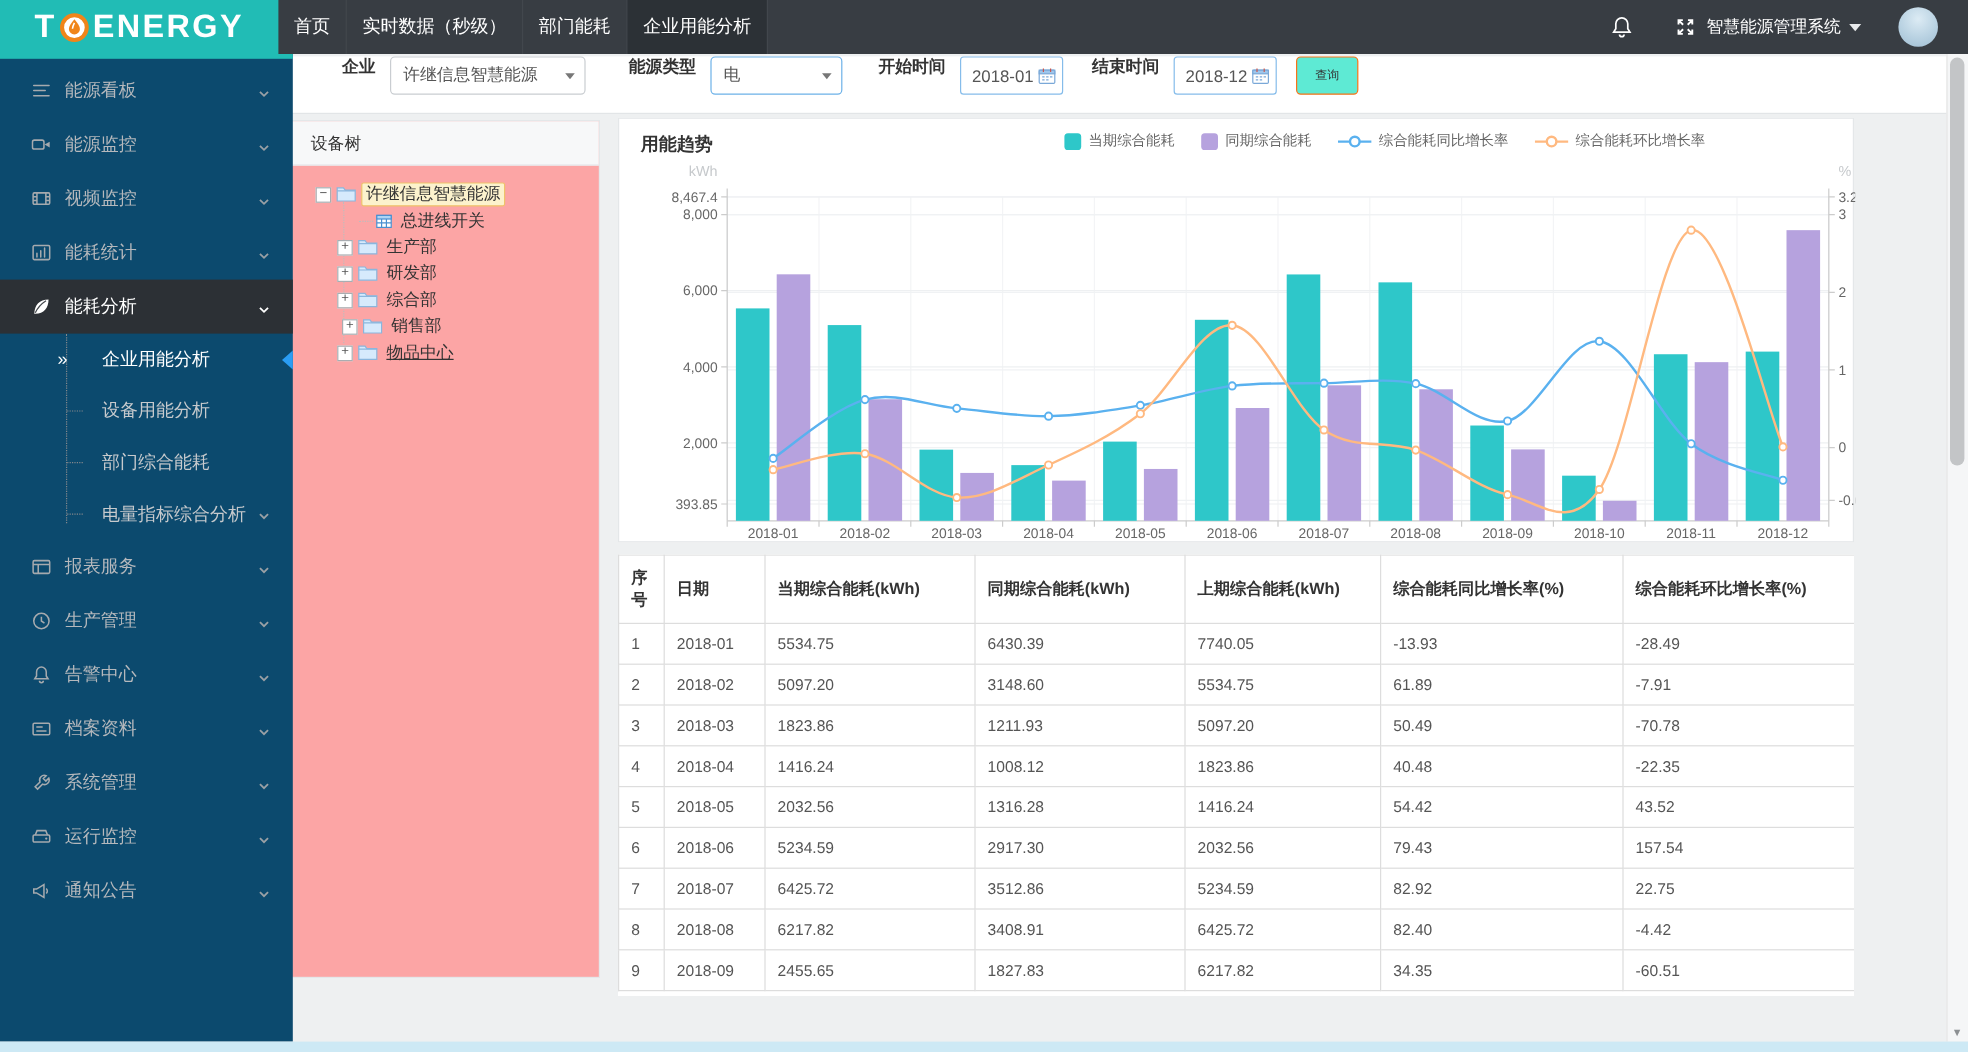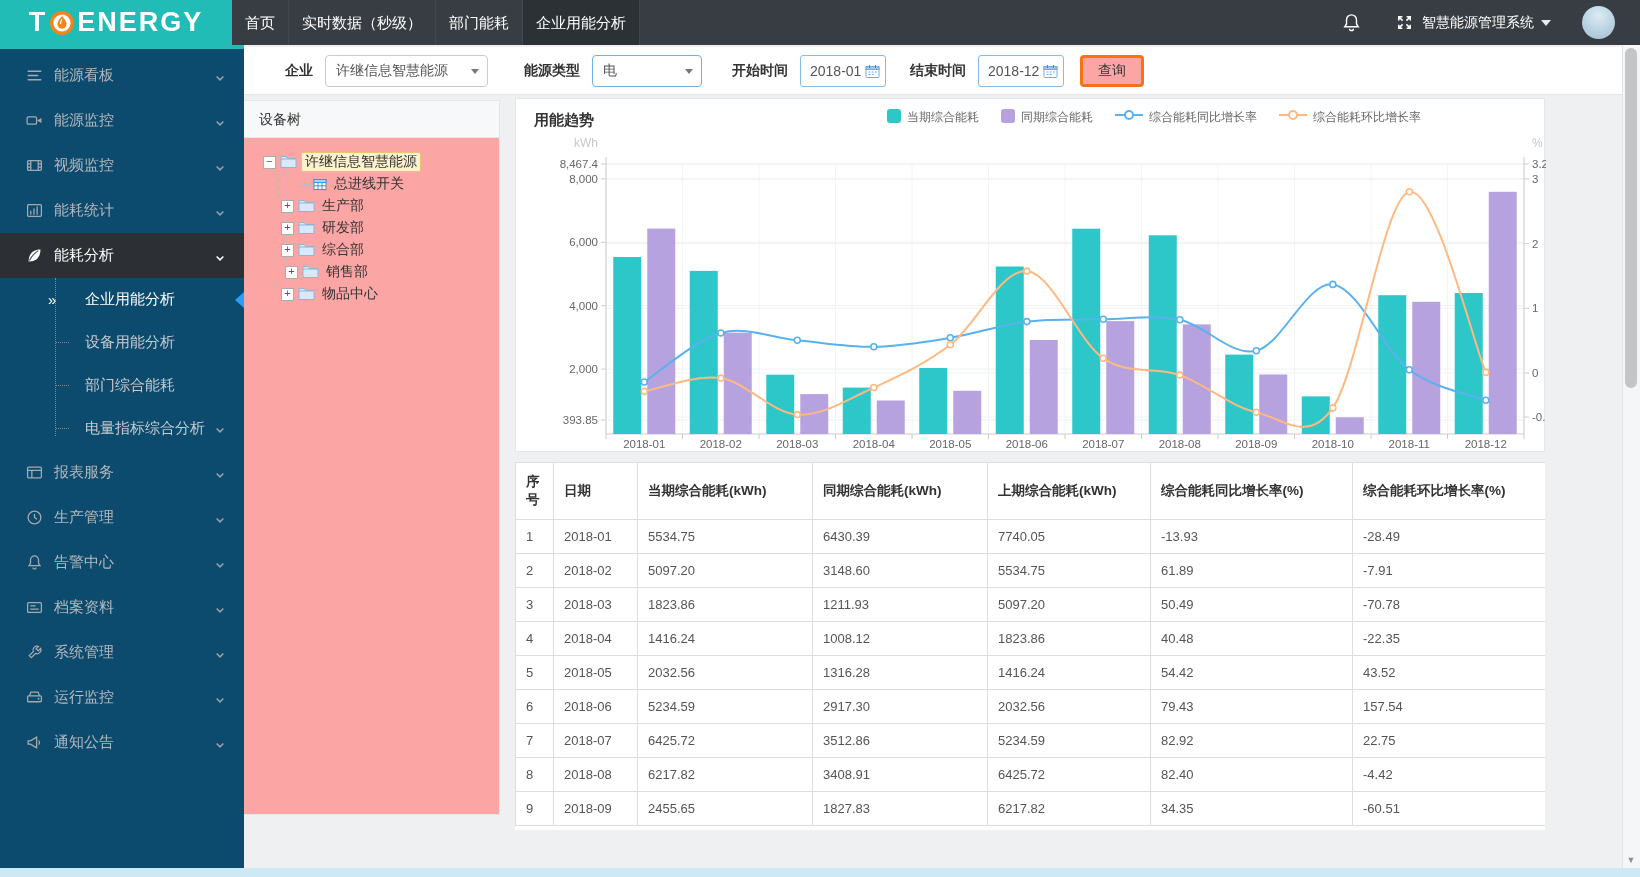--- a/index.html
+++ b/index.html
@@ -27,45 +27,45 @@
   .submenu{position:relative;}
   .submenu::before{content:"";position:absolute;left:55px;top:0;bottom:14px;border-left:1px dotted #84888c;}
   .sub-item{position:relative;height:43px;display:flex;align-items:center;padding-left:85px;color:#c7cacd;font-size:15px;cursor:pointer;}
   .sub-item .stub{position:absolute;left:56px;top:21px;width:13px;border-top:1px dotted #84888c;}
   .sub-item.active{color:#fff;}
   .sub-item.active .pre{position:absolute;left:48px;color:#fff;font-size:15px;}
   .sub-item.active .marker{position:absolute;right:0;top:50%;margin-top:-8px;width:0;height:0;border-top:8px solid transparent;border-bottom:8px solid transparent;border-right:9px solid #2a9df4;}
   .sub-item .chev{position:absolute;right:18px;top:17px;color:#9aa0a5;}
   
   .main{position:absolute;left:232px;top:45px;right:17px;bottom:9px;background:#eef0f1;overflow:hidden;}
-  .filterbar{position:absolute;left:0;right:0;top:2px;height:48px;background:#fff;border-bottom:1px solid #e2e5e7;display:flex;align-items:center;padding-left:53px;box-sizing:border-box;}
+  .filterbar{position:absolute;left:0;right:0;top:2px;height:48px;background:#fff;border-bottom:1px solid #e2e5e7;display:flex;padding-left:53px;box-sizing:border-box;}
   .f-label{font-size:14px;font-weight:bold;color:#333;margin-right:12px;}
   .f-select{position:relative;height:32px;border:1px solid #c9cdd1;border-radius:4px;background:#fff;display:flex;align-items:center;padding:0 24px 0 10px;font-size:14px;color:#555;cursor:pointer;box-sizing:border-box;}
   .f-select.blue{border-color:#6cb1e8;}
   .f-select .sel-arrow{position:absolute;right:8px;top:13px;width:0;height:0;border-left:4.5px solid transparent;border-right:4.5px solid transparent;border-top:5.5px solid #777;}
   .f-input{position:relative;height:32px;width:86px;border:1px solid #85bcea;border-radius:3px;background:#fff;display:flex;align-items:center;padding:0 22px 0 9px;font-size:14px;color:#555;box-sizing:border-box;cursor:text;}
   .f-input .cal{position:absolute;right:5px;top:8px;}
-  .btn-query{height:32px;padding:0 15px;background:#fca5a5;border:3px solid #f97316;border-radius:4px;font-size:14px;color:#333;cursor:pointer;}
+  .btn-query{height:32px;padding:0 15px;background:#5eead4;border:1px solid #f97316;border-radius:4px;font-size:10px;color:#333;cursor:pointer;}
   
   .tree-panel{position:absolute;left:8px;top:55px;width:260px;height:715px;background:#fca5a5;border:1px solid #e4e7e9;box-sizing:border-box;}
   .tree-header{height:36px;line-height:36px;background:#f7f8f9;border-bottom:1px solid #e4e7e9;padding-left:18px;font-size:14px;color:#333;}
   .tree-body{position:relative;padding:13px 0 0 22px;font-size:14px;color:#333;}
   .t-row{position:relative;height:22px;display:flex;align-items:center;cursor:pointer;}
   .t-expander{width:11px;height:11px;border:1px solid #a9adb1;background:#fff;margin-right:4px;position:relative;flex:0 0 auto;}
   .t-expander::before{content:attr(data-sign);position:absolute;left:0;top:-3px;width:11px;text-align:center;font-size:11px;line-height:15px;color:#555;}
   .t-icon{margin-right:4px;flex:0 0 auto;display:flex;}
   .t-label{white-space:nowrap;padding:0 3px;}
   .t-label.selected{background:#fcf2cd;border:1px solid #eec36a;border-radius:2px;}
   .t-trunk{position:absolute;left:45px;border-left:1px dotted #bdbdbd;}
   .t-stub{border-top:1px dotted #bdbdbd;width:12px;margin-right:2px;}
   
   .chart-panel{position:absolute;left:283px;top:53px;width:1030px;height:354px;background:#fff;border:1px solid #e4e7e9;box-sizing:border-box;}
   .chart-title{position:absolute;left:18px;top:12px;font-size:15px;font-weight:bold;color:#333;}
   .legend{position:absolute;left:260px;right:12px;top:10px;display:flex;justify-content:center;align-items:center;gap:22px;}
-  .legend-item{display:flex;align-items:flex-start;gap:6px;font-size:12px;color:#666;cursor:pointer;}
+  .legend-item{display:flex;align-items:center;gap:6px;font-size:12px;color:#666;cursor:pointer;}
   .lg-sq{width:14px;height:14px;border-radius:3px;}
   .chart-svg{position:absolute;left:0;top:0;width:1030px;height:354px;}
   
   .table-wrap{position:absolute;left:283px;top:417px;width:1030px;height:368px;background:#fff;overflow:hidden;}
   table.data{width:100%;border-collapse:collapse;table-layout:fixed;}
   table.data th{border:1px solid #ddd;padding:10px 10px;font-size:13.5px;color:#333;text-align:left;font-weight:bold;background:#fff;}
   table.data td{border:1px solid #ddd;padding:9px 10px;font-size:13px;color:#555;background:#fff;}
   
   .vscroll{position:absolute;right:0;top:45px;width:17px;bottom:9px;background:#f5f6f7;border-left:1px solid #e4e4e4;z-index:25;}
   .vthumb{position:absolute;left:2px;top:3px;width:12px;height:340px;background:#c3c5c7;border-radius:6px;cursor:pointer;}
@@ -407,21 +407,21 @@
         <div class="t-row" style="margin-left: 22px;">
           <span class="t-expander" data-sign="+"></span>
           <span class="t-icon">
             <svg width="17" height="14" viewBox="0 0 17 14">
               <path d="M1 1.5h5.2l1.5 2H16v9H1z" fill="#d6eafc" stroke="#8ab6dd"></path>
               <path d="M1 4h15" stroke="#8ab6dd"></path>
             </svg>
           </span>
           <span class="t-label">销售部</span>
         </div>
-        <div class="t-row" style="margin-left: 18px;">
+        <div class="t-row" style="margin-left: 18px; text-decoration: underline;">
           <span class="t-expander" data-sign="+"></span>
           <span class="t-icon">
             <svg width="17" height="14" viewBox="0 0 17 14">
               <path d="M1 1.5h5.2l1.5 2H16v9H1z" fill="#d6eafc" stroke="#8ab6dd"></path>
               <path d="M1 4h15" stroke="#8ab6dd"></path>
             </svg>
           </span>
           <span class="t-label">物品中心</span>
         </div>
       </div>

